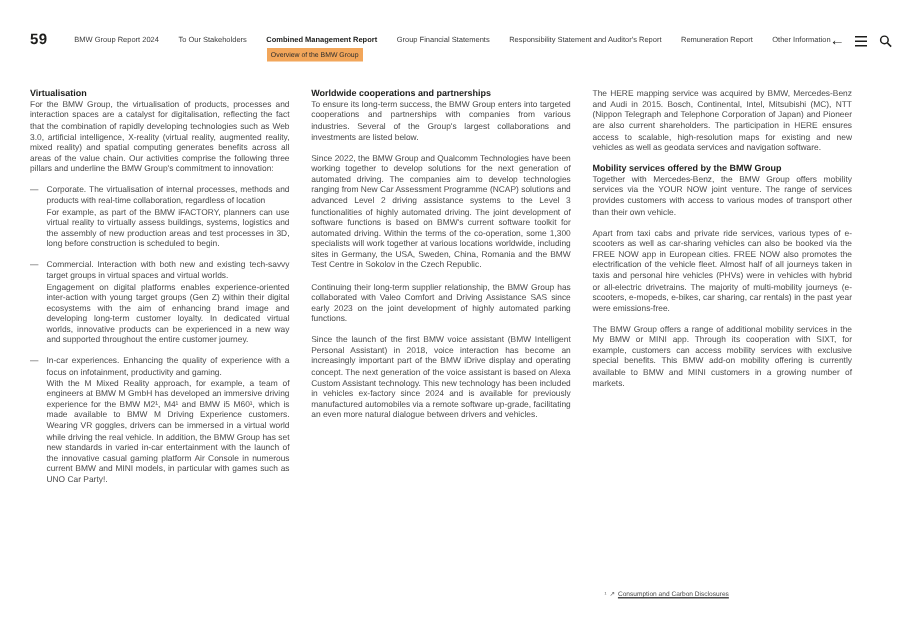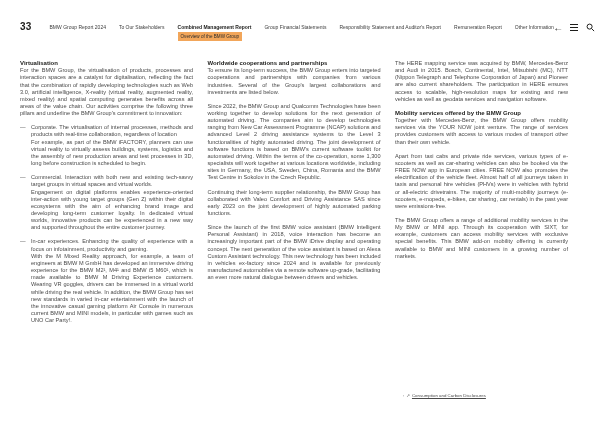--- a/index.html
+++ b/index.html
@@ -41,21 +41,21 @@
     display:flex; gap:2px; align-items:baseline;
   }
   .footnote .fn-link { text-decoration:underline; cursor:pointer; color:#4a4a4a; }
 </style>
 </head>
 <body>
 
 <div class="page">
 
   <div class="header">
-    <div class="page-num">33</div>
+    <div class="page-num">59</div>
     <div class="nav">
       <span class="nav-item">BMW Group Report 2024</span>
       <span class="nav-item">To Our Stakeholders</span>
       <span class="nav-item active">
         <span>Combined Management Report</span>
         <span class="subnav">Overview of the BMW Group</span>
       </span>
       <span class="nav-item">Group Financial Statements</span>
       <span class="nav-item">Responsibility Statement and Auditor's Report</span>
       <span class="nav-item">Remuneration Report</span>

